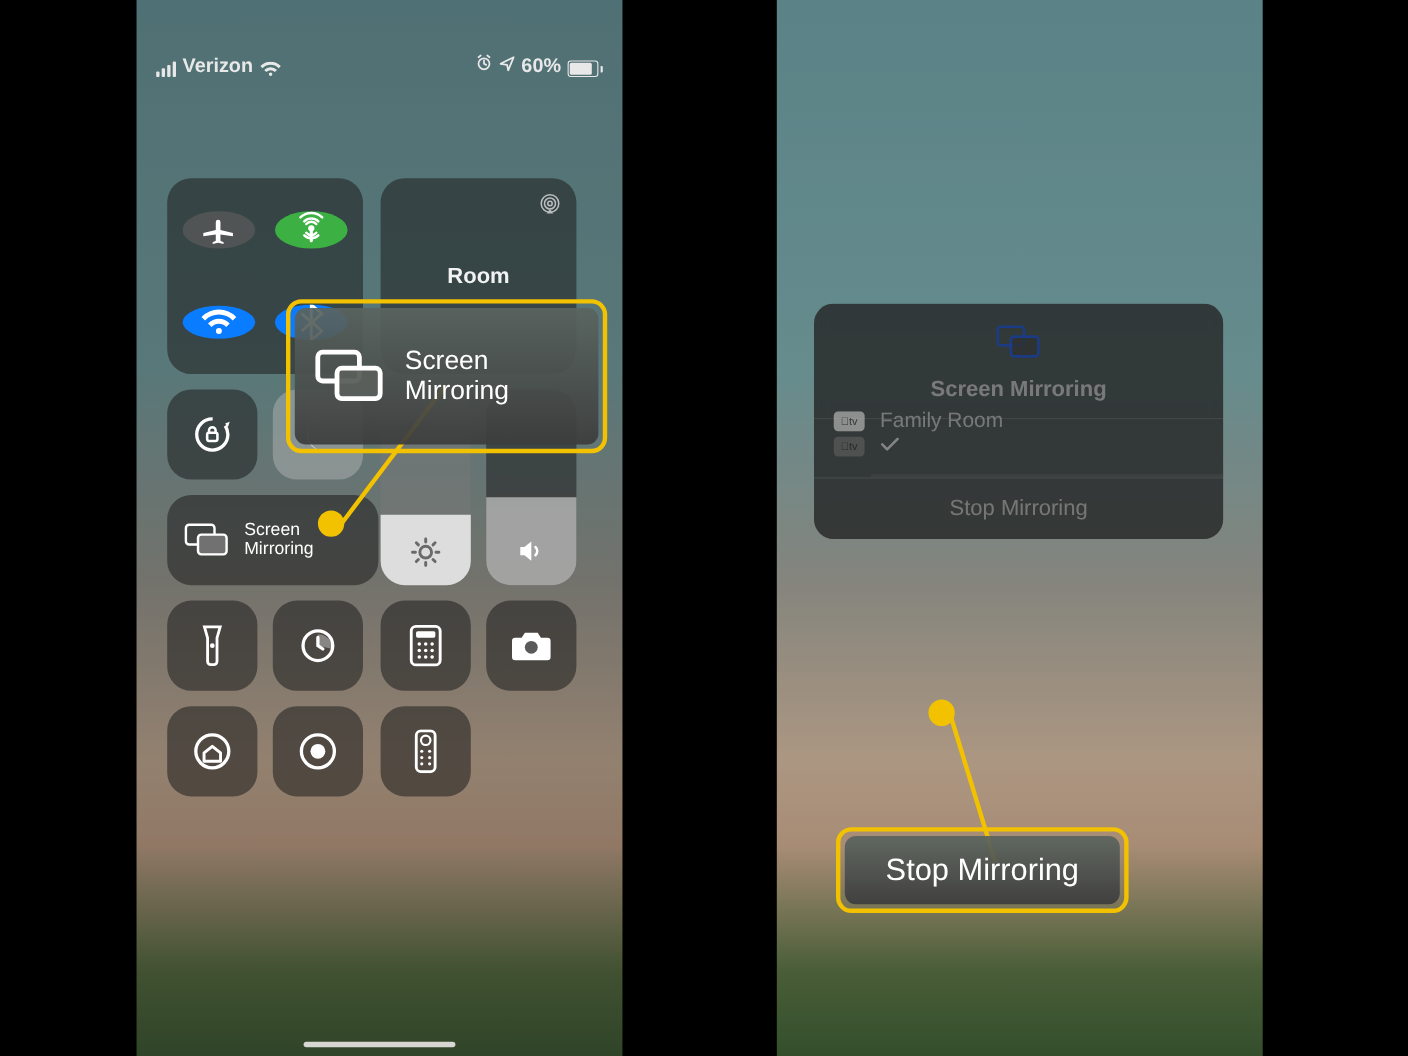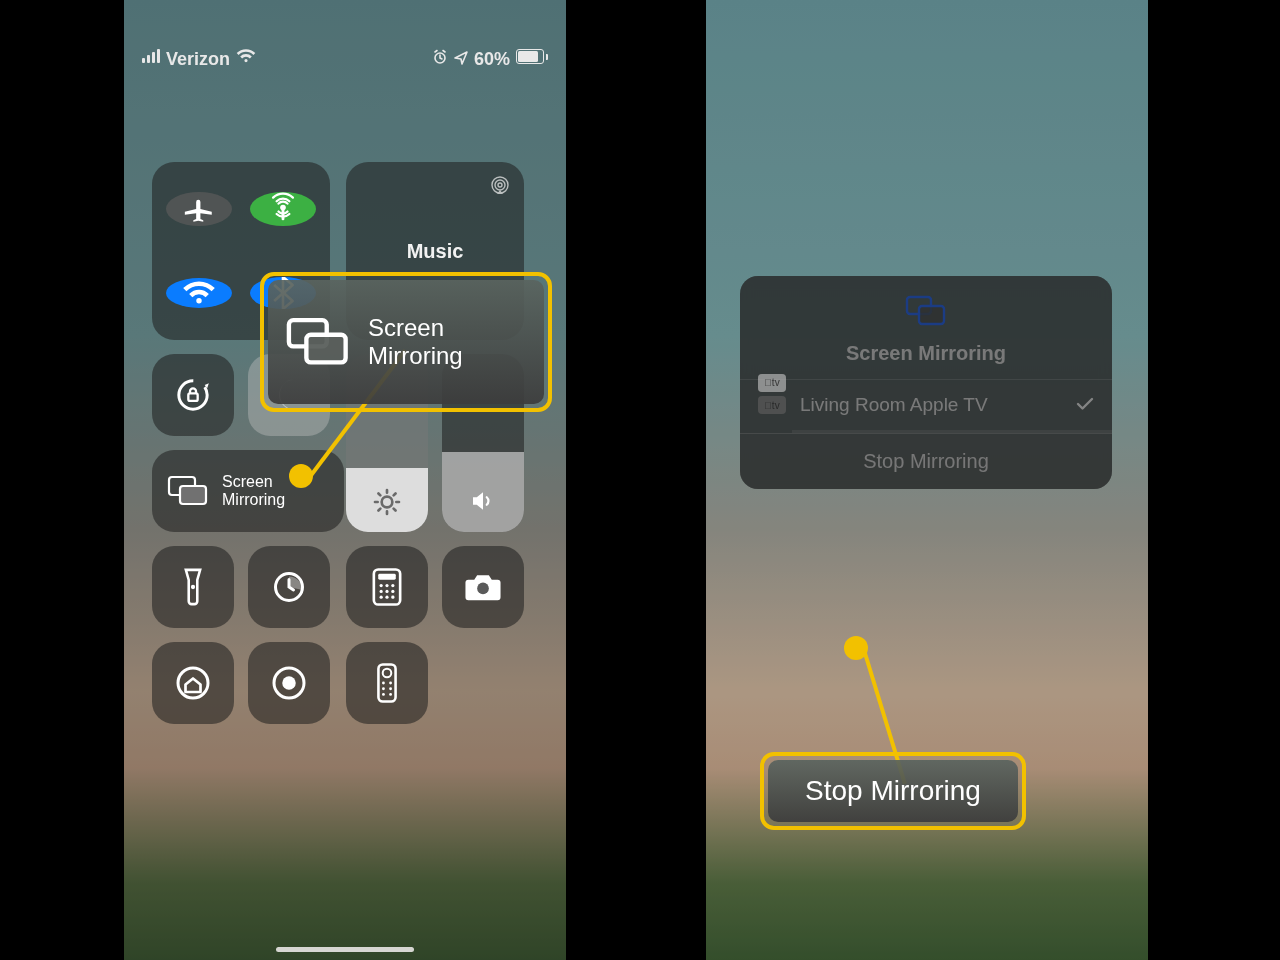--- a/index.html
+++ b/index.html
@@ -4,21 +4,21 @@
 <style>
   html,body{margin:0;padding:0;background:#000;font-family:-apple-system,Helvetica,Arial,sans-serif;}
   .stage{width:1280px;height:960px;position:relative;background:#000;overflow:hidden;}
   .phone{position:absolute;top:0;width:442px;height:960px;border-radius:0;overflow:hidden;}
   .pl{left:124px;}
   .pr{left:706px;}
   .wallpaper{position:absolute;inset:0;background:linear-gradient(180deg,#6b9da3 0%,#7aa9ab 35%,#a1a097 55%,#d3b79c 72%,#cfaa8d 80%,#556e3e 92%,#3a5a2e 100%);}
   .dim{position:absolute;inset:0;background:rgba(30,30,30,.35);}
   
   .status{position:absolute;top:0;left:0;right:0;height:44px;padding:0 18px;display:flex;align-items:flex-end;justify-content:space-between;color:#e8e8e8;font-size:18px;font-weight:600;padding-top:70px;padding-bottom:8px;box-sizing:border-box;}
-  .status .l, .status .r{display:flex;align-items:flex-start;gap:6px;}
+  .status .l, .status .r{display:flex;align-items:flex-end;gap:6px;}
   .bars{display:inline-flex;align-items:flex-end;gap:2px;}
   .bars span{width:3px;background:#e8e8e8;border-radius:1px;}
   .bars span:nth-child(1){height:5px;}
   .bars span:nth-child(2){height:8px;}
   .bars span:nth-child(3){height:11px;}
   .bars span:nth-child(4){height:14px;}
   .wifi-i svg{display:block;}
   .batt{display:inline-flex;align-items:center;}
   .batt .body{width:26px;height:13px;border:1.5px solid #e8e8e8;border-radius:3px;position:relative;}
   .batt .fill{position:absolute;left:1px;top:1px;bottom:1px;width:78%;background:#e8e8e8;border-radius:1.5px;}
@@ -149,21 +149,21 @@
 
       <div class="tile music">
         <span class="air">
           <svg width="24" height="24" viewBox="0 0 24 24">
               <circle cx="12" cy="11" r="8" fill="none" stroke="#e8e8e8" stroke-width="1.4"></circle>
               <circle cx="12" cy="11" r="5" fill="none" stroke="#e8e8e8" stroke-width="1.4"></circle>
               <circle cx="12" cy="11" r="2" fill="none" stroke="#e8e8e8" stroke-width="1.4"></circle>
               <path d="M9 20l3-4 3 4z" fill="#e8e8e8"></path>
             </svg>
         </span>
-        <span class="lab">Music</span>
+        <span class="lab">Room</span>
       </div>
 
       <div class="tile lock">
         <svg width="40" height="40" viewBox="0 0 24 24">
             <circle cx="12" cy="12" r="8.5" fill="none" stroke="#fff" stroke-width="1.8" stroke-dasharray="40 8"></circle>
             <path d="M19 6l2.5-1-1 3" fill="#fff"></path>
             <rect x="9.2" y="11" width="5.6" height="4.5" rx="1" fill="none" stroke="#fff" stroke-width="1.4"></rect>
             <path d="M10.2 11V9.8a1.8 1.8 0 113.6 0V11" fill="none" stroke="#fff" stroke-width="1.4"></path>
           </svg>
       </div>
@@ -291,30 +291,30 @@
           <svg width="46" height="34" viewBox="0 0 44 34">
               <rect x="3" y="3" width="24" height="17" rx="3" fill="none" stroke="#1f66ff" stroke-width="2.4"></rect>
               <rect x="15" y="12" width="25" height="18" rx="3" fill="rgba(70,75,75,.8)" stroke="#1f66ff" stroke-width="2.4"></rect>
             </svg>
         </span>
         <span class="t">Screen Mirroring</span>
       </div>
       <div class="sep"></div>
       <div class="row">
         <span class="atv">tv</span>
-        <span class="name">Living Room Apple TV</span>
         <span class="chk">
           <svg width="18" height="14" viewBox="0 0 18 14">
               <path d="M2 7l4.5 4.5L16 2" fill="none" stroke="#fff" stroke-width="2.4" stroke-linecap="round" stroke-linejoin="round"></path>
             </svg>
         </span>
       </div>
       <div class="sepI"></div>
       <div class="row dim">
         <span class="atv">tv</span>
+        <span class="name">Family Room</span>
       </div>
       <div class="sepI"></div>
       <div class="row dim">
         <span class="atv">tv</span>
       </div>
       <div class="sepI"></div>
       <div class="row dim">
         <span class="atv">tv</span>
       </div>
       <div class="foot"></div>

